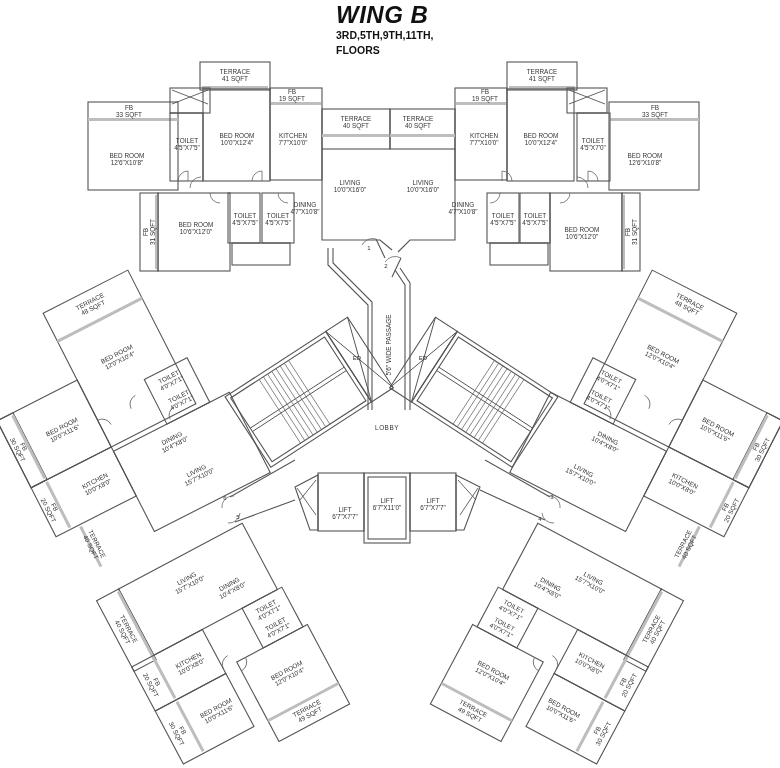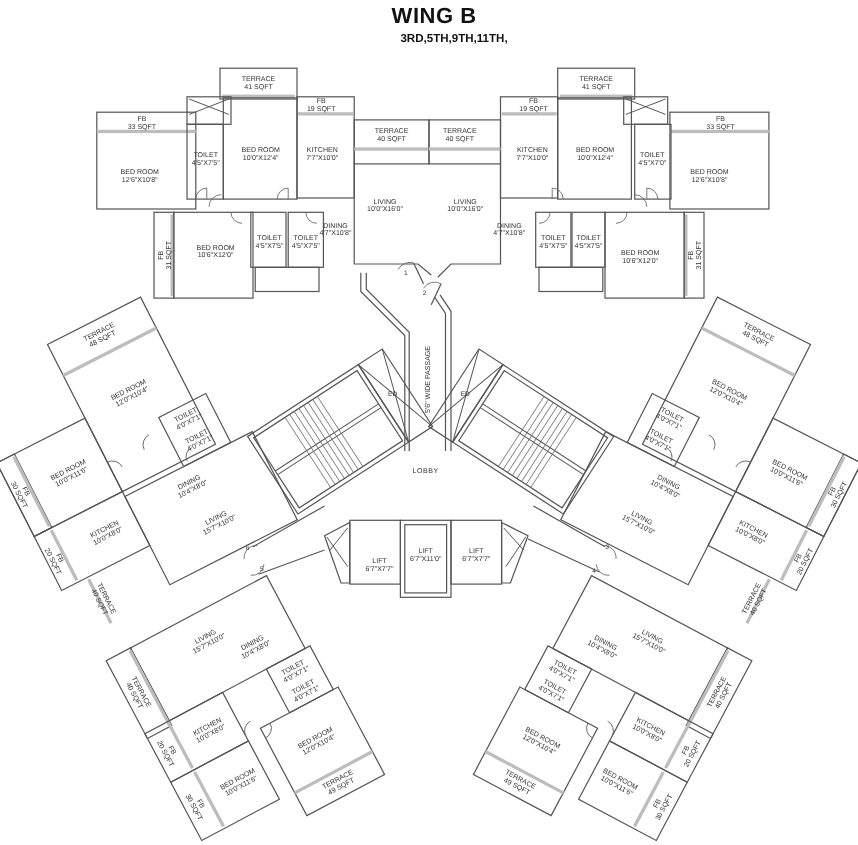--- a/index.html
+++ b/index.html
@@ -1,35 +1,36 @@
 <!DOCTYPE html>
 <html><head>
 <meta charset="utf-8">
 <style>
   html,body{margin:0;padding:0;background:#ffffff;}
   body{width:780px;height:768px;overflow:hidden;position:relative;font-family:"Liberation Sans",sans-serif;}
   .title-block{position:absolute;left:336px;top:2px;width:200px;color:#111;}
-  .wing-title{font-family:"Liberation Sans",sans-serif;font-weight:bold;font-size:20px;letter-spacing:0.5px;margin-left:20px;line-height:26px;}
-  .floors-line{font-family:"Liberation Sans",sans-serif;font-weight:bold;font-size:10.5px;line-height:15px;margin-left:28px;}
+  .wing-title{font-family:"Liberation Sans",sans-serif;font-weight:bold;font-size:24px;letter-spacing:0.5px;margin-left:0;line-height:26px;font-style:italic;}
+  .floors-line{font-family:"Liberation Sans",sans-serif;font-weight:bold;font-size:10.5px;line-height:15px;}
   svg{position:absolute;left:0;top:0;}
   .w{fill:none;stroke:#555;stroke-width:1.1;}
   .wd{fill:none;stroke:#555;stroke-width:0.9;}
   .band{fill:#bdbdbd;stroke:none;}
   .door{fill:none;stroke:#666;stroke-width:0.8;}
   text{font-family:"Liberation Sans",sans-serif;fill:#333;text-anchor:middle;}
   .lbl{font-size:6.4px;}
   .lobby{font-size:6.4px;letter-spacing:0.5px;}
   .num{font-size:6px;}
 </style>
 </head>
 <body>
 
 <div class="title-block">
   <div class="wing-title">WING B</div>
   <div class="floors-line">3RD,5TH,9TH,11TH,</div>
+  <div class="floors-line">FLOORS</div>
 </div>
 
 <svg width="780" height="768" viewBox="0 0 780 768">
 
   <g>
 
     <rect class="w" x="200" y="62" width="70" height="28"></rect>
     <rect class="band" x="202" y="86" width="66" height="3"></rect>
     <rect class="w" x="170" y="88" width="40" height="25"></rect>
     <line class="wd" x1="172" y1="90" x2="208" y2="104"></line>

